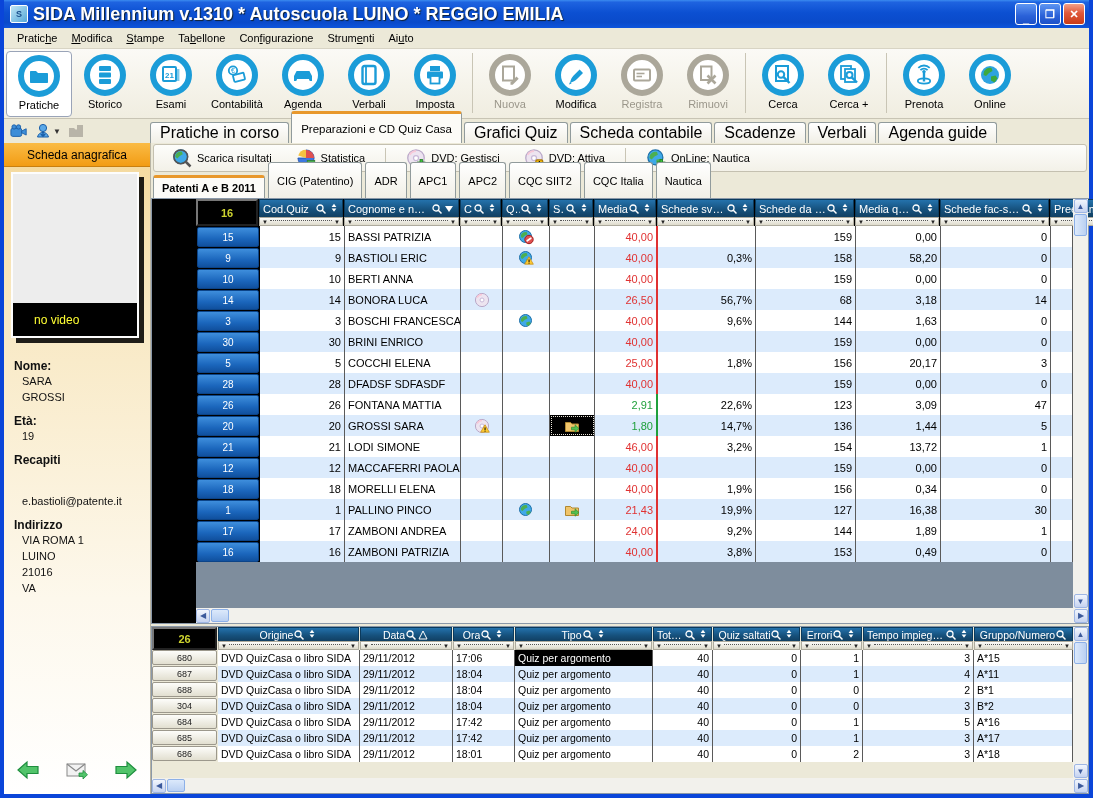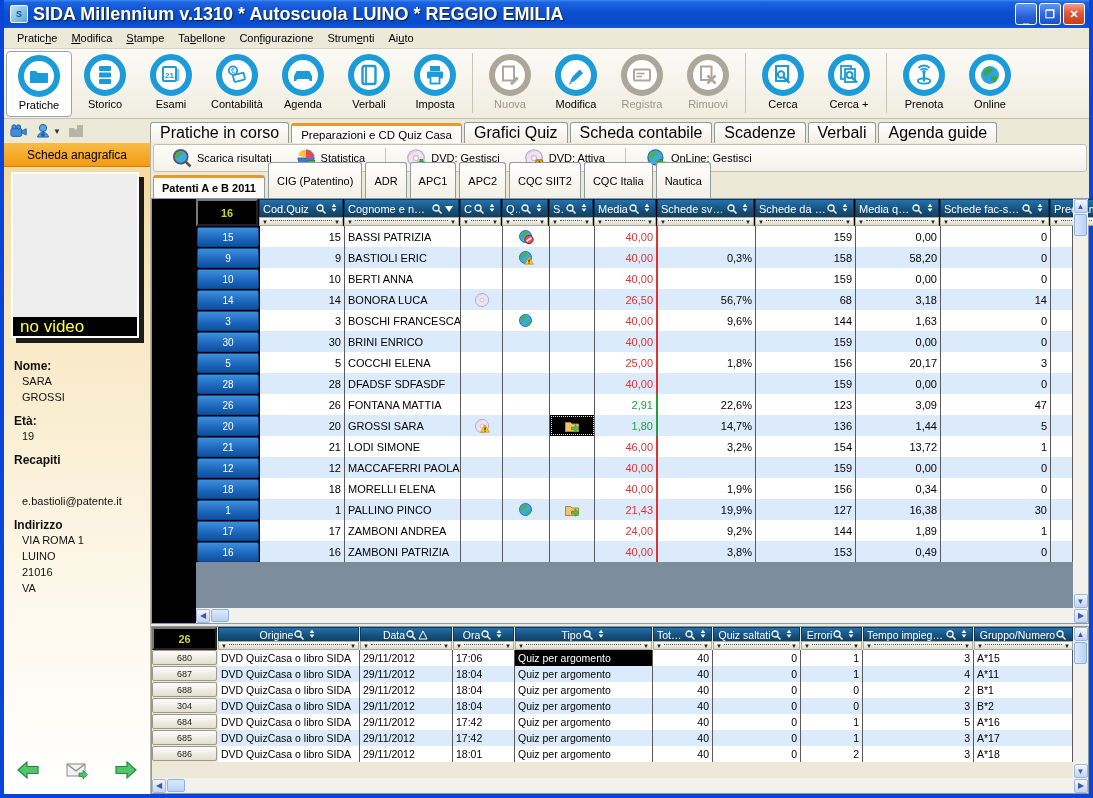--- a/index.html
+++ b/index.html
@@ -46,36 +46,36 @@
   
   .tabrow { height:24px; flex:0 0 24px; display:flex; align-items:flex-end; background:#ECE9D8; }
   .mini-toolbar { width:146px; flex:0 0 146px; display:flex; align-items:center; gap:6px; padding:0 6px; height:24px; }
   .mini-btn { display:flex; align-items:center; }
   .mini-btn svg { width:18px; height:16px; }
   .caret { font-size:8px; color:#333; margin-left:1px; }
   .tabs { display:flex; align-items:flex-end; flex:1; height:24px; }
   .tab { font-size:16px; padding:3px 9px 3px 9px; border:1px solid #919B9C; border-bottom:none;
     border-radius:3px 3px 0 0; background:linear-gradient(180deg,#FFFFFF,#F1EFE6); margin-right:2px;
     height:21px; display:flex; align-items:center; white-space:nowrap; }
-  .tab.active { height:20px; background:#FCFBF7; border-top:3px solid #E8982C; font-size:11.5px; z-index:2; }
+  .tab.active { height:32px; background:#FCFBF7; border-top:3px solid #E8982C; font-size:11.5px; z-index:2; }
 
   
   .workarea { flex:1; display:flex; min-height:0; }
 
   
   .sidebar { width:146px; flex:0 0 146px; display:flex; flex-direction:column;
     background:linear-gradient(180deg,#F4D89B 0%,#F8E8C2 25%,#FDF8EC 70%,#FFFFFF 100%); }
   .sidebar-header { height:24px; flex:0 0 24px; background:linear-gradient(180deg,#FABB45,#F29C14);
     color:#000; font-size:12px; display:flex; align-items:center; justify-content:center;
     border-bottom:1px solid #C87F10; }
   .photo-wrap { margin:5px 10px 4px 7px; }
   .photo { width:128px; height:166px; background:#EFEFEF; border:2px solid #FDFDFD;
     box-shadow:5px 5px 0 rgba(0,0,0,.88); display:flex; flex-direction:column; }
   .photo-area { flex:1; background:#EDEDED; }
-  .no-video { height:19px; background:#000; color:#FFFF33; font-size:17px; padding-left:7px; display:flex; align-items:center; }
+  .no-video { height:33px; background:#000; color:#FFFF33; font-size:12px; padding-left:21px; display:flex; align-items:center; }
   .sb-fields { padding:8px 6px 0 10px; font-size:11px; color:#111; }
   .sb-label { font-weight:bold; font-size:12px; margin-top:9px; }
   .sb-val { padding-left:8px; line-height:16px; }
   .sb-gap { height:26px; }
   .sidebar-nav { margin-top:auto; display:flex; justify-content:space-between; align-items:center; padding:0 12px 10px 12px; }
   .sidebar-nav svg { width:24px; height:20px; }
 
   
   .rightpanel { flex:1; display:flex; flex-direction:column; min-width:0; border-left:1px solid #B8B4A4; background:#ECE9D8; }
 
@@ -460,21 +460,21 @@
           </div>
           <div class="st-sep"></div>
           <div class="st-item">
             <svg viewBox="0 0 16 16">
               <circle cx="7.5" cy="7.5" r="6" fill="#3FA9E8" stroke="#1C6FA8"></circle>
               <path d="M3 6c1-2.3 3.6-3.6 5.8-2.8l.7 2.2-2.7 1.4-2.3 2.3L2.8 8z" fill="#4CAF50"></path>
               <path d="M8.3 9.4l3.1-.9 1.3 1.8-2.2 2.6-2.2-1.3z" fill="#4CAF50"></path>
               <rect x="9.2" y="11.2" width="6" height="2" fill="#3DBB3D" stroke="#1E7E1E" stroke-width=".6"></rect>
               <rect x="11.2" y="9.2" width="2" height="6" fill="#3DBB3D" stroke="#1E7E1E" stroke-width=".6"></rect>
             </svg>
-            <span>OnLine: Gestisci</span>
+            <span>OnLine: Nautica</span>
           </div>
         </div>
       <div class="quiztabs" id="quiztabs">
           <div class="qtab active">Patenti A e B 2011</div>
           <div class="qtab">CIG (Patentino)</div>
           <div class="qtab">ADR</div>
           <div class="qtab">APC1</div>
           <div class="qtab">APC2</div>
           <div class="qtab">CQC SIIT2</div>
           <div class="qtab">CQC Italia</div>

